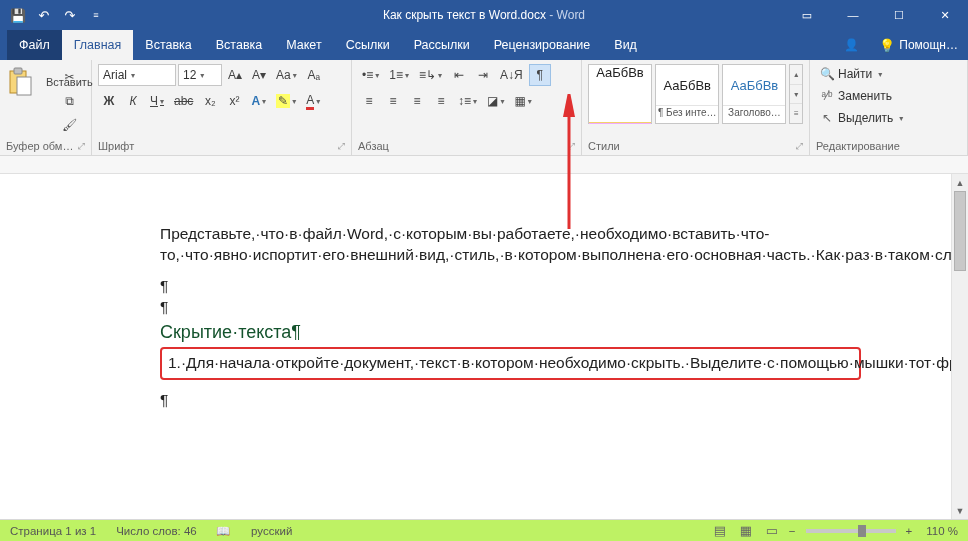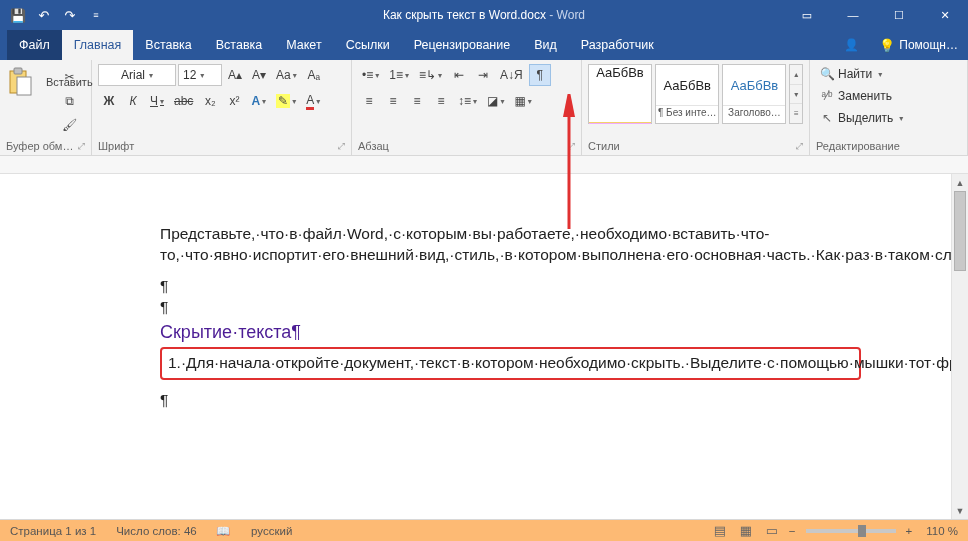--- a/index.html
+++ b/index.html
@@ -71,29 +71,29 @@
   
   .ruler { height: 18px; background: #f7f7f7; border-bottom: 1px solid #e0e0e0; }
   .workspace { position: absolute; top: 174px; bottom: 22px; left: 0; right: 0; background: #fff; overflow: hidden; }
   .vscroll { position:absolute; right:0; top:0; bottom:0; width:17px; background:#f0f0f0; border-left:1px solid #e2e2e2; display:flex; flex-direction:column; }
   .vscroll .arr { height:17px; display:flex; align-items:center; justify-content:center; font-size:9px; color:#666; }
   .vscroll .track { flex:1; position:relative; }
   .vscroll .thumb { position:absolute; left:2px; right:2px; top:0; height:80px; background:#c8c8c8; border:1px solid #b0b0b0; }
 
   .page { position: absolute; left: 0; top: 0; right: 17px; padding: 50px 90px 10px 160px; background: #fff; }
   .doc-text { font-family: Arial, sans-serif; font-size: 15.5px; color: #222; line-height: 1.35; }
-  .heading2 { font-family: Arial, sans-serif; font-size: 18px; color: #4c1d95; margin-top: 4px; }
+  .heading2 { font-family: Arial, sans-serif; font-size: 18px; color: #14532d; margin-top: 4px; }
   .redbox { border: 2px solid #e03030; border-radius: 4px; padding: 4px 6px; margin-top: 4px; }
 
   
   .arrow { position: absolute; pointer-events: none; }
   .arrow svg { display:block; }
 
   
-  .status { position:absolute; bottom:0; left:0; right:0; height:22px; background:#fdba74; border-top:1px solid #d8d8d8; display:flex; align-items:center; font-size:11.5px; color:#555; }
+  .status { position:absolute; bottom:0; left:0; right:0; height:22px; background:#bef264; border-top:1px solid #d8d8d8; display:flex; align-items:center; font-size:11.5px; color:#555; }
   .status .cell { padding:0 10px; height:100%; display:flex; align-items:center; gap:5px; }
   .status .sp { flex:1; }
   .status .icbtn { width:26px; display:flex; align-items:center; justify-content:center; height:100%; color:#666; font-size:13px; }
   .status .slider { width:90px; height:4px; background:#c8c8c8; position:relative; margin:0 6px; }
   .status .slider .th { position:absolute; top:-4px; left:52px; width:8px; height:12px; background:#888; }
   .status .zm { padding:0 4px; }
 </style>
 </head>
 <body>
 
@@ -115,23 +115,23 @@
   </div>
 </div>
 
 <div class="tabs">
   <div class="tab file">Файл</div>
   <div class="tab active">Главная</div>
   <div class="tab">Вставка</div>
   <div class="tab">Вставка</div>
   <div class="tab">Макет</div>
   <div class="tab">Ссылки</div>
+  <div class="tab">Рассылки</div>
   <div class="tab">Рецензирование</div>
   <div class="tab">Вид</div>
-  <div class="tab">Разработчик</div>
   <div class="spacer"></div>
   <div class="share">
       <span>👤</span>
     </div>
   <div class="help">
       <span class="bulb">💡</span>
       <span>Помощн…</span>
     </div>
 </div>
 
@@ -162,21 +162,21 @@
           </div>
       </div>
     </div>
     <div class="label"><span>Буфер обм…</span><span class="launcher">⤢</span></div>
   </div>
 
   <div class="group" style="width:260px;">
     <div class="body">
       <div class="font-col" style="gap:4px;">
         <div class="font-row">
-          <div class="combo" style="width:78px;justify-content:center;">
+          <div class="combo" style="width:78px;">
               <span>Arial</span>
               <span class="dd">▾</span>
             </div>
           <div class="combo" style="width:44px;">
               <span>12</span>
               <span class="dd">▾</span>
             </div>
           <div class="btn">A▴</div>
           <div class="btn">A▾</div>
           <div class="btn">

